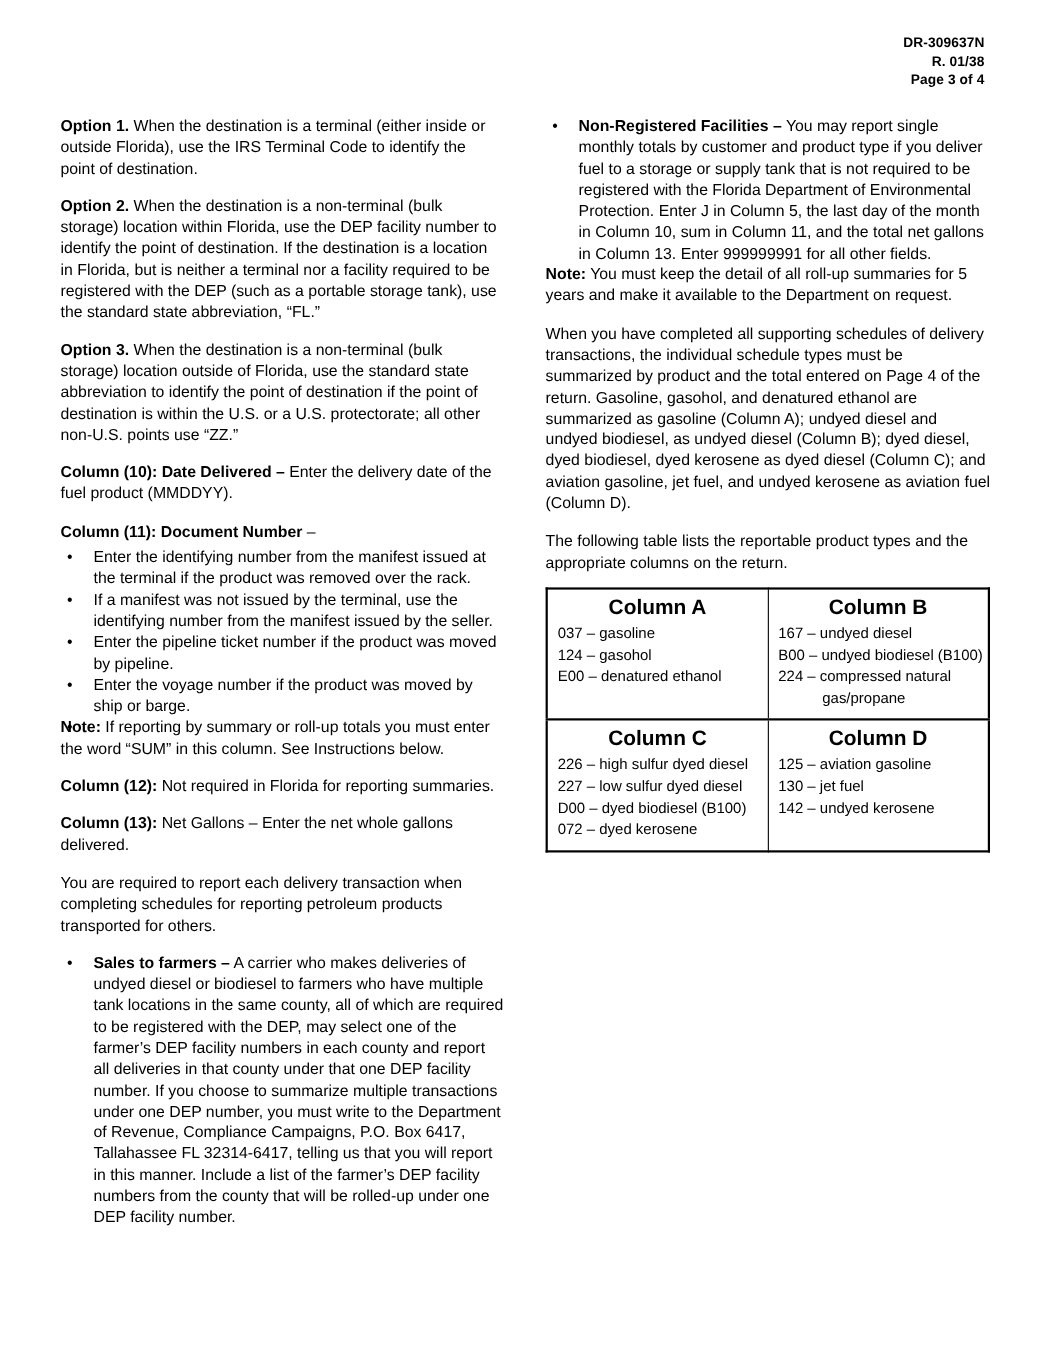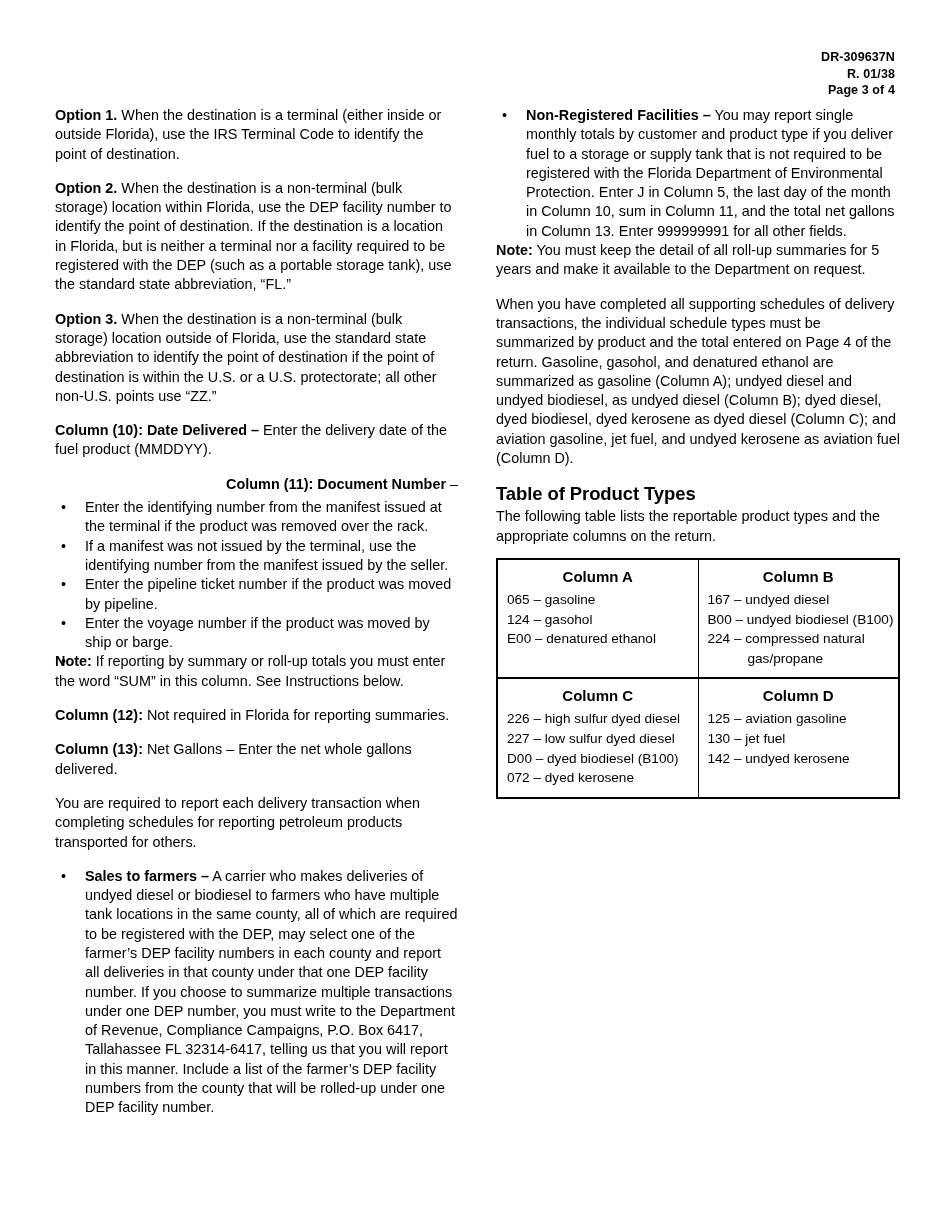--- a/index.html
+++ b/index.html
@@ -16,21 +16,21 @@
     width: 950px;
     height: 1230px;
     background: #ffffff;
     overflow: hidden;
     box-sizing: border-box;
   }
 
   
   .doc-header {
     position: absolute;
-    top: 49px;
+    top: 31px;
     right: 55px;
     text-align: right;
     font-size: 12.5px;
     font-weight: bold;
     line-height: 16.5px;
     letter-spacing: 0.1px;
   }
 
   
   .columns {
@@ -47,21 +47,20 @@
     line-height: 19.3px;
   }
 
   
   p.para {
     margin: 0 0 15px 0;
     text-align: left;
   }
   p.para.tight {
     margin-bottom: 4px;
-    text-align: right;
   }
   p.para.nogap {
     margin-bottom: 0;
   }
   .b { font-weight: bold; }
 
   
   ul.bullets {
     margin: 0 0 15px 0;
     padding: 0;
@@ -104,21 +103,21 @@
     padding: 7px 0 9px 0;
     font-size: 13.6px;
     line-height: 19.6px;
   }
   .product-table td.block-top {
     border-bottom: 2px solid #000;
   }
   .product-table .col-head {
     text-align: center;
     font-weight: bold;
-    font-size: 15px;
+    font-size: 19px;
     padding-bottom: 4px;
     line-height: 19px;
   }
   .product-table .item {
     padding-left: 9px;
     padding-right: 4px;
   }
   .product-table .item .cont {
     display: block;
     padding-left: 40px;
@@ -213,30 +212,29 @@
           <span class="b">Non-Registered Facilities –</span><span> You may report single monthly totals by customer and product type if you deliver fuel to a storage or supply tank that is not required to be registered with the Florida Department of Environmental Protection. Enter J in Column 5, the last day of the month in Column 10, sum in Column 11, and the total net gallons in Column 13. Enter 999999991 for all other fields.</span>
         </li>
       </ul>
 
       <p class="para">
         <span class="b">Note:</span><span> You must keep the detail of all roll-up summaries for 5 years and make it available to the Department on request.</span>
       </p>
 
       <p class="para">When you have completed all supporting schedules of delivery transactions, the individual schedule types must be summarized by product and the total entered on Page 4 of the return. Gasoline, gasohol, and denatured ethanol are summarized as gasoline (Column A); undyed diesel and undyed biodiesel, as undyed diesel (Column B); dyed diesel, dyed biodiesel, dyed kerosene as dyed diesel (Column C); and aviation gasoline, jet fuel, and undyed kerosene as aviation fuel (Column D).</p>
 
-      <h2 class="section-title">Table of Product Types</h2>
 
       <p class="para nogap">The following table lists the reportable product types and the appropriate columns on the return.</p>
 
       <table class="product-table">
         <tbody>
           <tr>
             <td class="block-top">
               <div class="col-head">Column A</div>
-              <div class="item">065 – gasoline</div>
+              <div class="item">037 – gasoline</div>
               <div class="item">124 – gasohol</div>
               <div class="item">E00 – denatured ethanol</div>
             </td>
             <td class="block-top">
               <div class="col-head">Column B</div>
               <div class="item">167 – undyed diesel</div>
               <div class="item">B00 – undyed biodiesel (B100)</div>
               <div class="item"><span>224 – compressed natural</span><span class="cont">gas/propane</span></div>
             </td>
           </tr>

